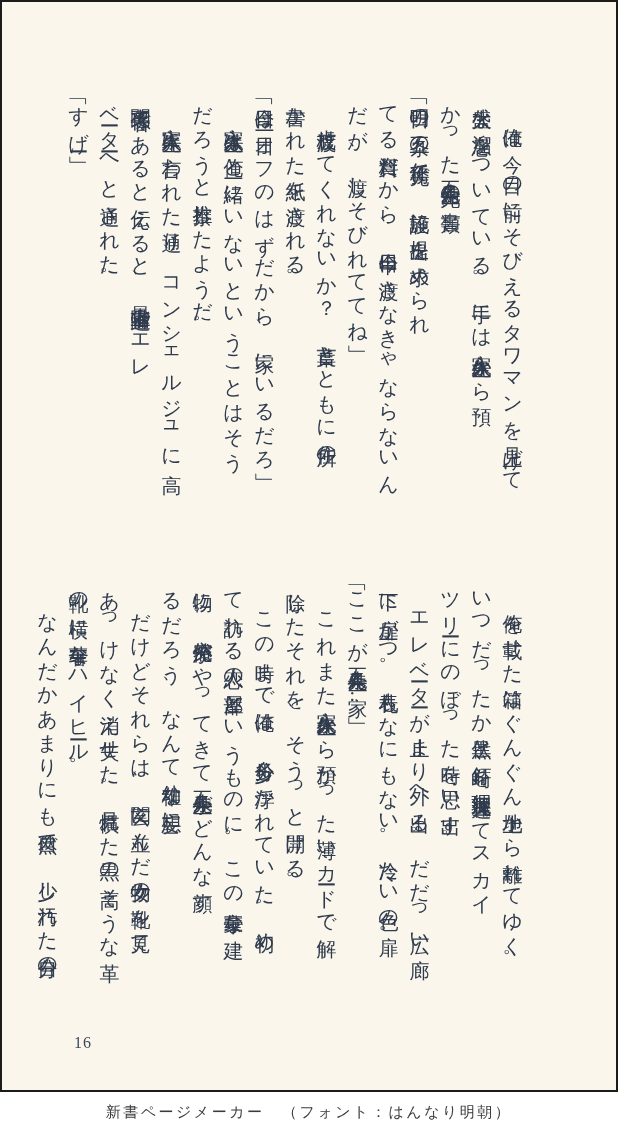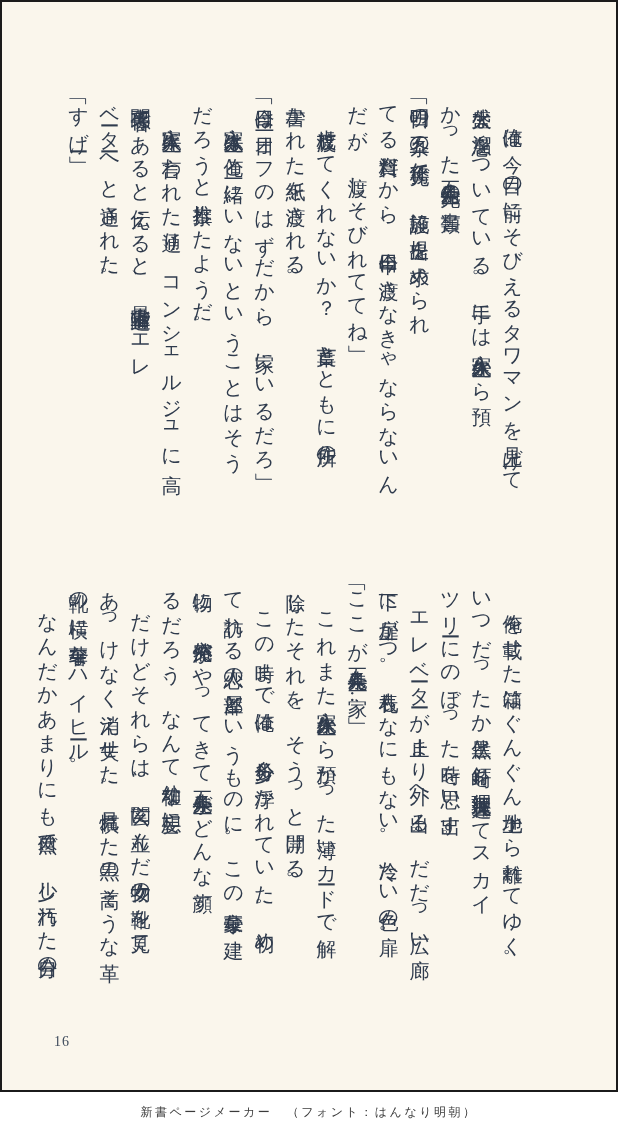--- a/index.html
+++ b/index.html
@@ -36,39 +36,39 @@
     overflow: visible;
   }
   .vtext-block.top { top: 90px; }
   .vtext-block.bottom { top: 576px; }
   .vtext-block .tline {
     line-height: 31px;
     white-space: nowrap;
   }
   .page-number {
     position: absolute;
-    left: 52px;
+    left: 72px;
     top: 1032px;
-    font-size: 14px;
+    font-size: 16px;
     color: #3d4a5b;
     letter-spacing: 1px;
   }
   .footer-band {
     position: absolute;
     left: 0;
     top: 1092px;
     width: 618px;
     height: 40px;
     background: #ffffff;
     display: flex;
     align-items: center;
     justify-content: center;
   }
   .footer-caption {
-    font-size: 12px;
+    font-size: 15px;
     color: #3b3b3b;
     letter-spacing: 2.5px;
     font-family: "Liberation Serif", "DejaVu Serif", serif;
   }
 </style>
 </head>
 <body>
 
 <div class="book-page">
 

